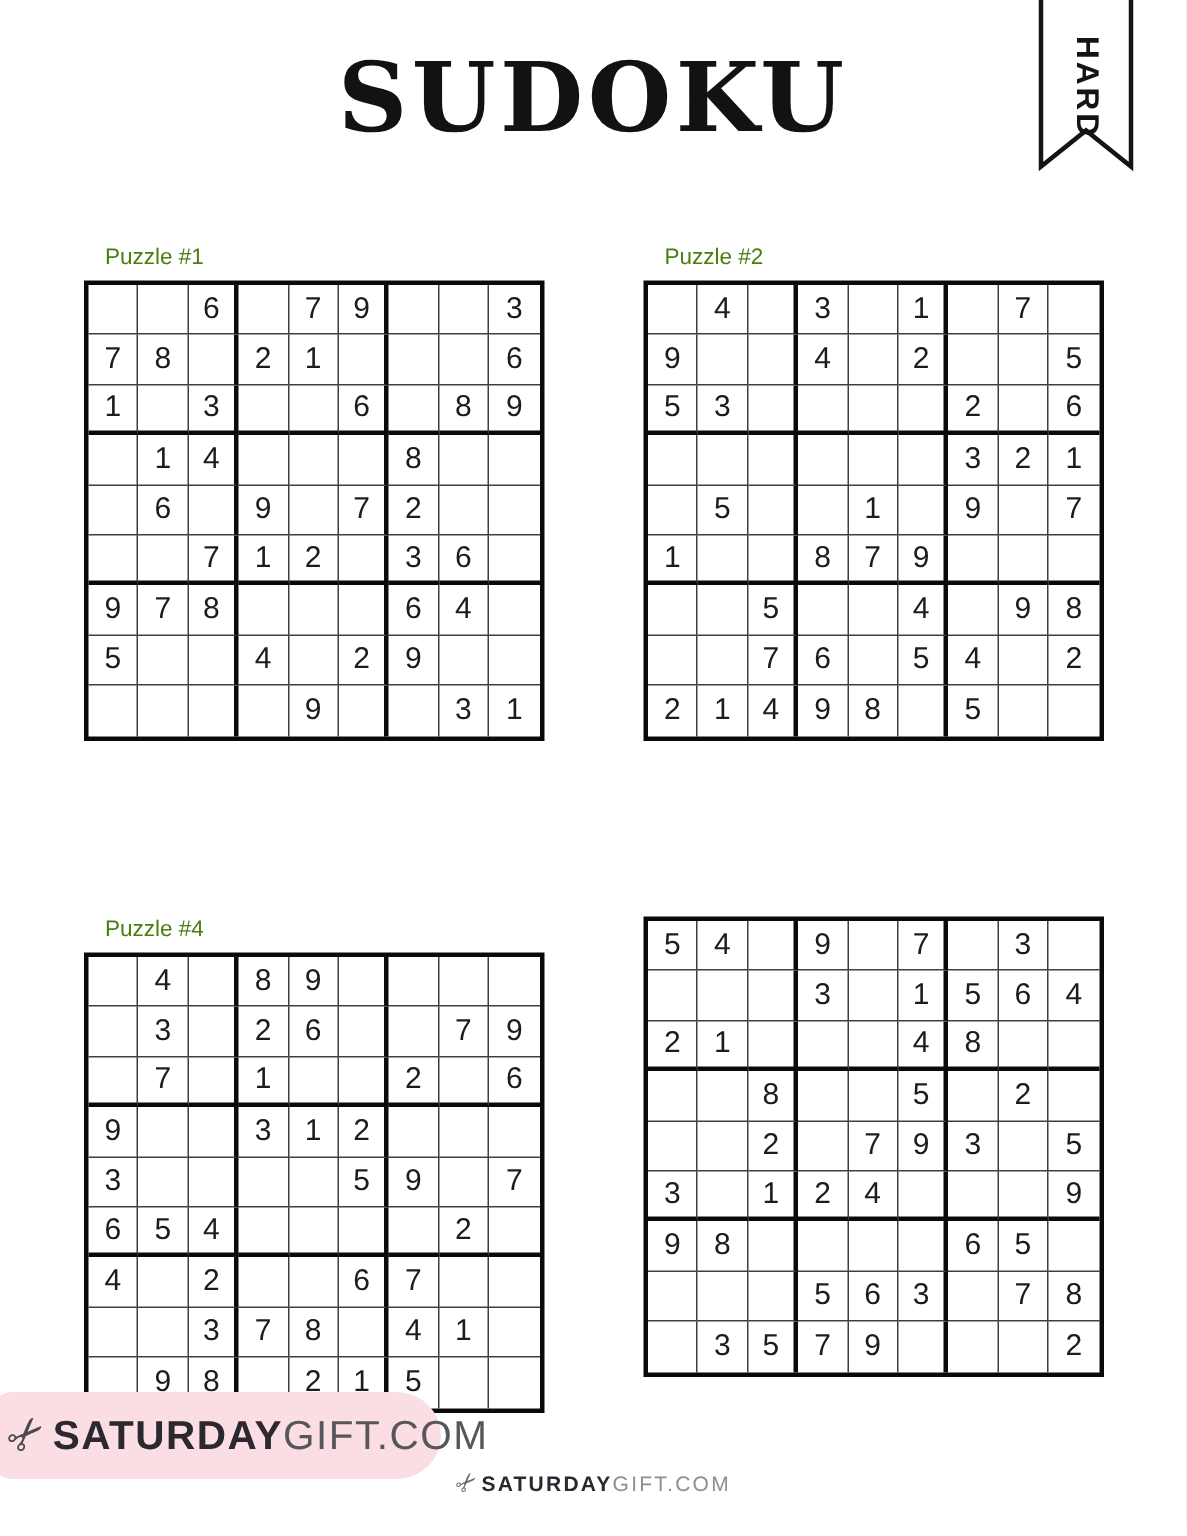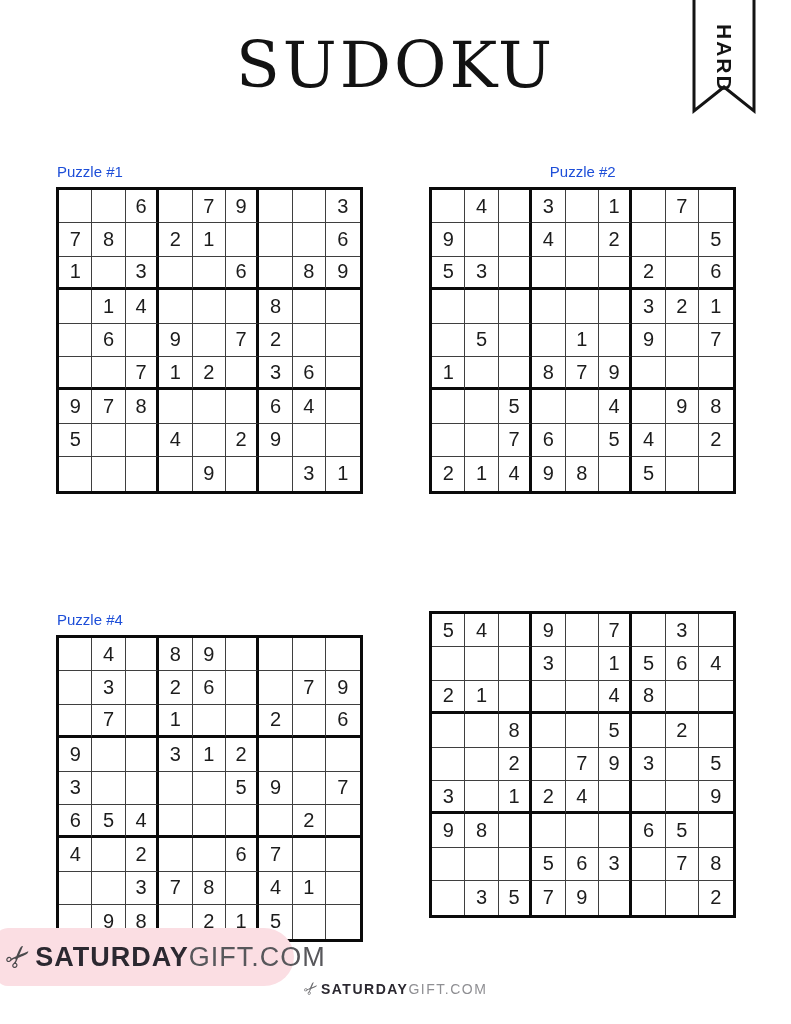--- a/index.html
+++ b/index.html
@@ -14,21 +14,21 @@
     margin: 0 auto;
   }
   
   .title {
     position: absolute;
     top: 28px;
     left: 0;
     width: 100%;
     text-align: center;
     font-family: "DejaVu Serif", serif;
-    font-weight: normal;
+    font-weight: bold;
     font-size: 64px;
     letter-spacing: 3px;
     color: #121212;
   }
   
   .ribbon {
     position: absolute;
     left: 691px;
     top: 0;
     width: 66px;
@@ -42,28 +42,28 @@
     transform: translateX(-50%);
     writing-mode: vertical-rl;
     font-weight: bold;
     font-size: 21px;
     letter-spacing: 2px;
     color: #141414;
   }
   
   .puzzle { position: absolute; }
   .p1 { left: 56px;  top: 163px; }
-  .p2 { left: 429px; top: 163px; text-align: center; }
+  .p2 { left: 429px; top: 163px; }
   .p3 { left: 56px;  top: 611px; }
   .p4 { left: 429px; top: 611px; }
   .plabel {
     font-size: 15px;
-    color: #1d4ed8;
+    color: #4d7c0f;
     margin-bottom: 7px;
-    margin-left: 1px;
+    margin-left: 14px;
   }
   .sudoku {
     display: grid;
     grid-template-columns: repeat(9, 33.4px);
     grid-template-rows: repeat(9, 33.4px);
     border: 3px solid #0a0a0a;
     background: #ffffff;
     width: max-content;
   }
   .cell {

